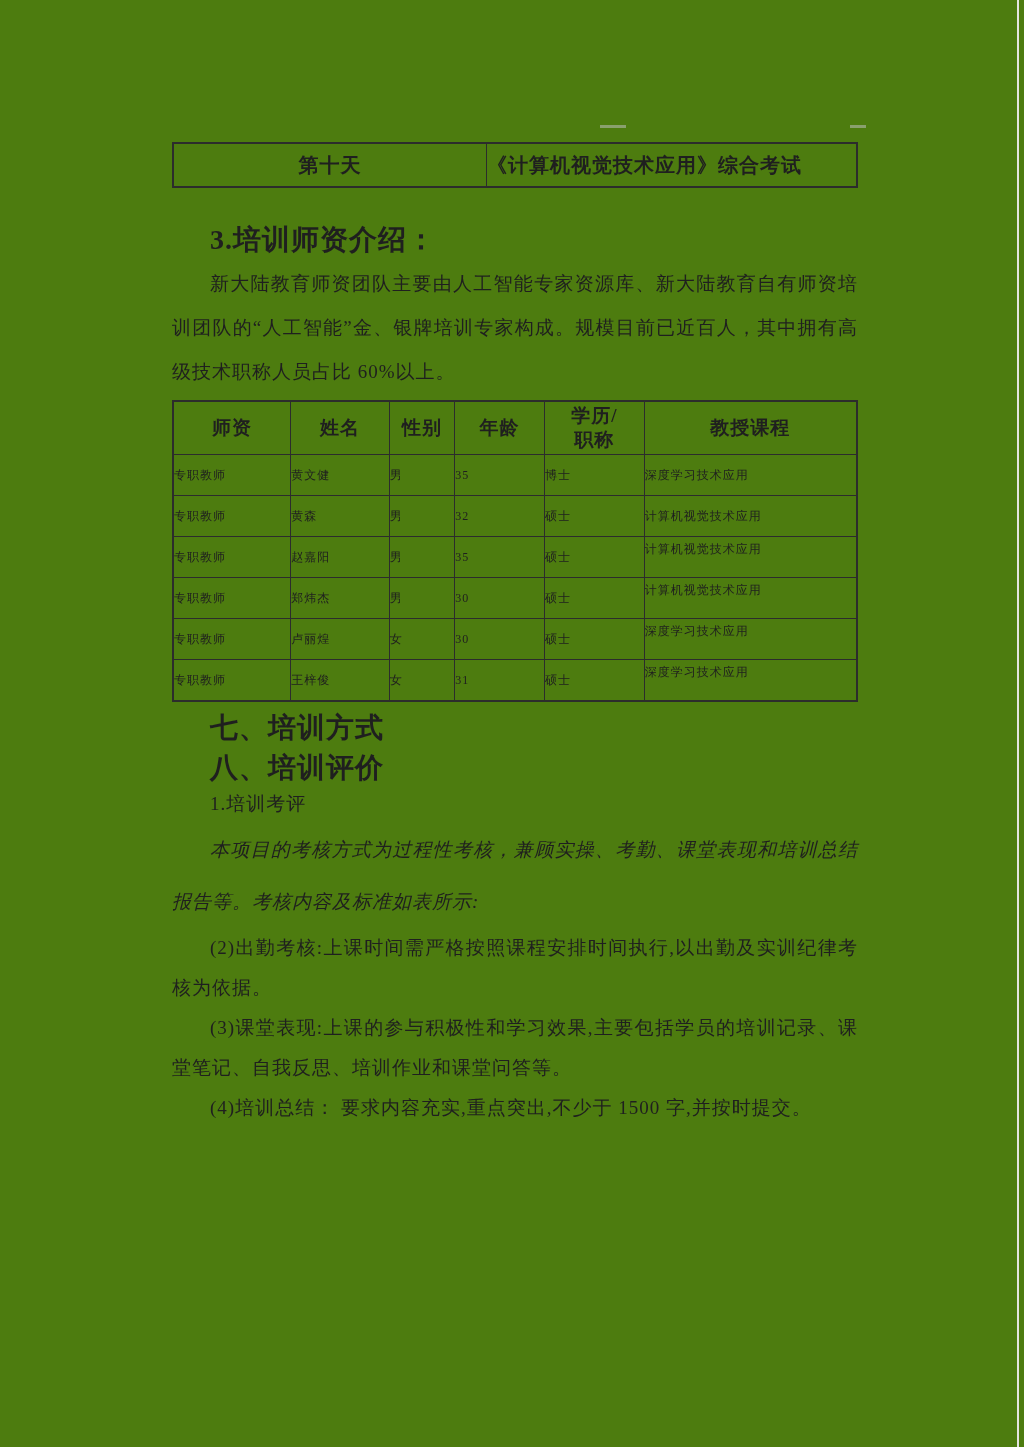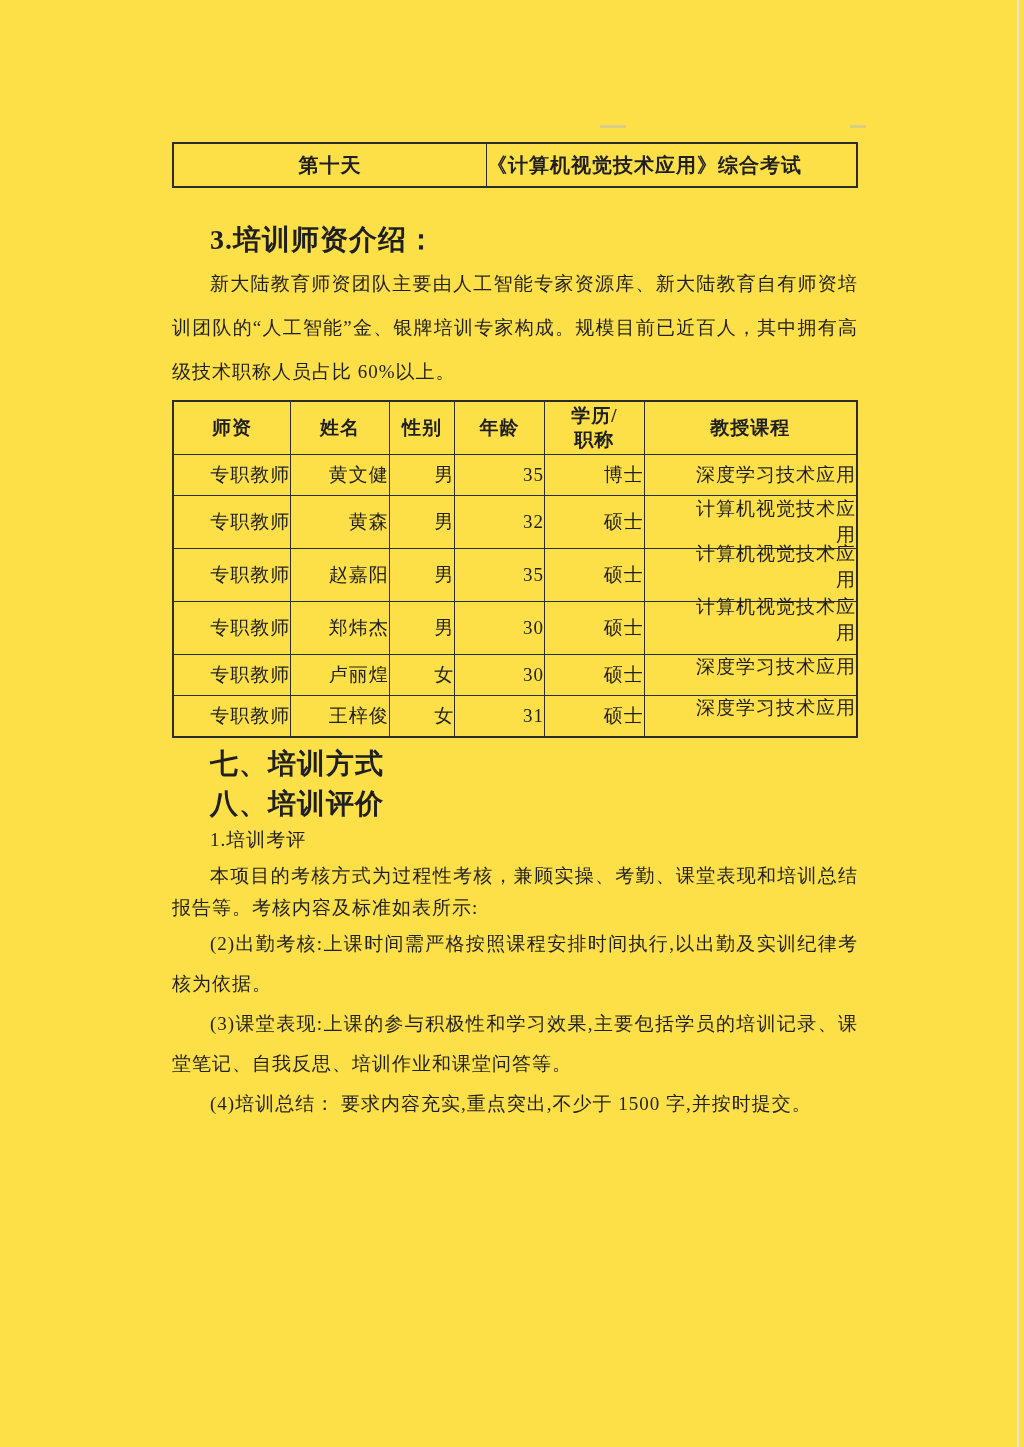--- a/index.html
+++ b/index.html
@@ -1,44 +1,44 @@
 <!DOCTYPE html>
 <html><head>
 <meta charset="utf-8">
 <style>
   html,body { margin:0; padding:0; background:#fdfdfb; }
   .page {
     position:relative; width:1024px; height:1447px;
-    background:#fde047; overflow:hidden;
+    background:#4d7c0f; overflow:hidden;
     font-family:"Liberation Serif","DejaVu Serif",serif;
     color:#1f1f1f;
   }
   .content {
     position:absolute; left:172px; top:0; width:686px;
     font-size:19px; letter-spacing:1px;
   }
   
   .tbl { border-collapse:collapse; width:100%; border:2px solid #2c2c2c; table-layout:fixed; }
   .tbl td,.tbl th { border:1px solid #2c2c2c; padding:0; }
   .top-table { margin-top:142px; }
   .top-table td { height:42px; font-size:20px; font-weight:bold; }
   .tt-c1 { width:45.6%; text-align:center; }
   .tt-c2 { text-align:left; padding-left:14px; }
   
   .sec-heading { font-size:28px; font-weight:bold; line-height:28px; margin:38px 0 0 38px; }
   .sec-heading.tight { margin-top:12px; }
   .para { margin:8px 0 0 0; line-height:44px; text-align:justify; text-indent:2em; }
   .tbl-title { margin:8px 0 0 38px; font-size:20px; font-weight:bold; line-height:28px; }
   .sub-heading { margin:8px 0 0 38px; line-height:28px; font-size:19px; }
-  .para.narrow { line-height:32px; margin-top:6px; }
+  .para.narrow { line-height:52px; margin-top:6px;font-style:italic; }
   .item { margin:0; line-height:40px; text-align:justify; text-indent:2em; }
   
   .teacher-table { margin-top:6px; }
   .teacher-table th { height:52px; font-size:19px; font-weight:bold; text-align:center; white-space:pre-line; line-height:24px; }
-  .teacher-table td { height:40px; text-align:right; font-size:19px;padding-left:36px; }
+  .teacher-table td { height:40px; text-align:left; font-size:12px; }
   .cell-raise { position:relative; top:-8px; }
   
   .edge-line { position:absolute; right:5px; top:0; width:2px; height:100%; background:#e4e4e0; }
   .smudge { position:absolute; height:3px; background:#bdbdbd; opacity:.55; }
   .smudge.a { left:600px; top:125px; width:26px; }
   .smudge.b { left:850px; top:125px; width:16px; }
 </style>
 </head>
 <body>
 

